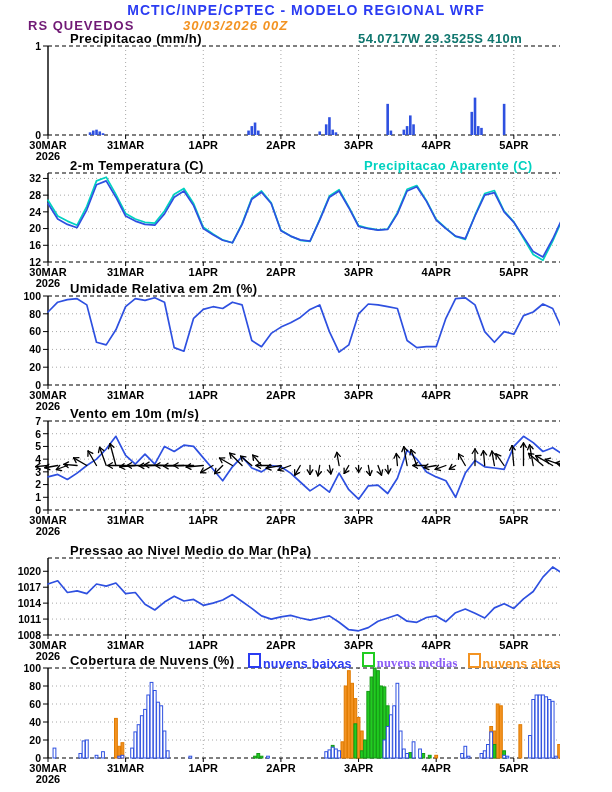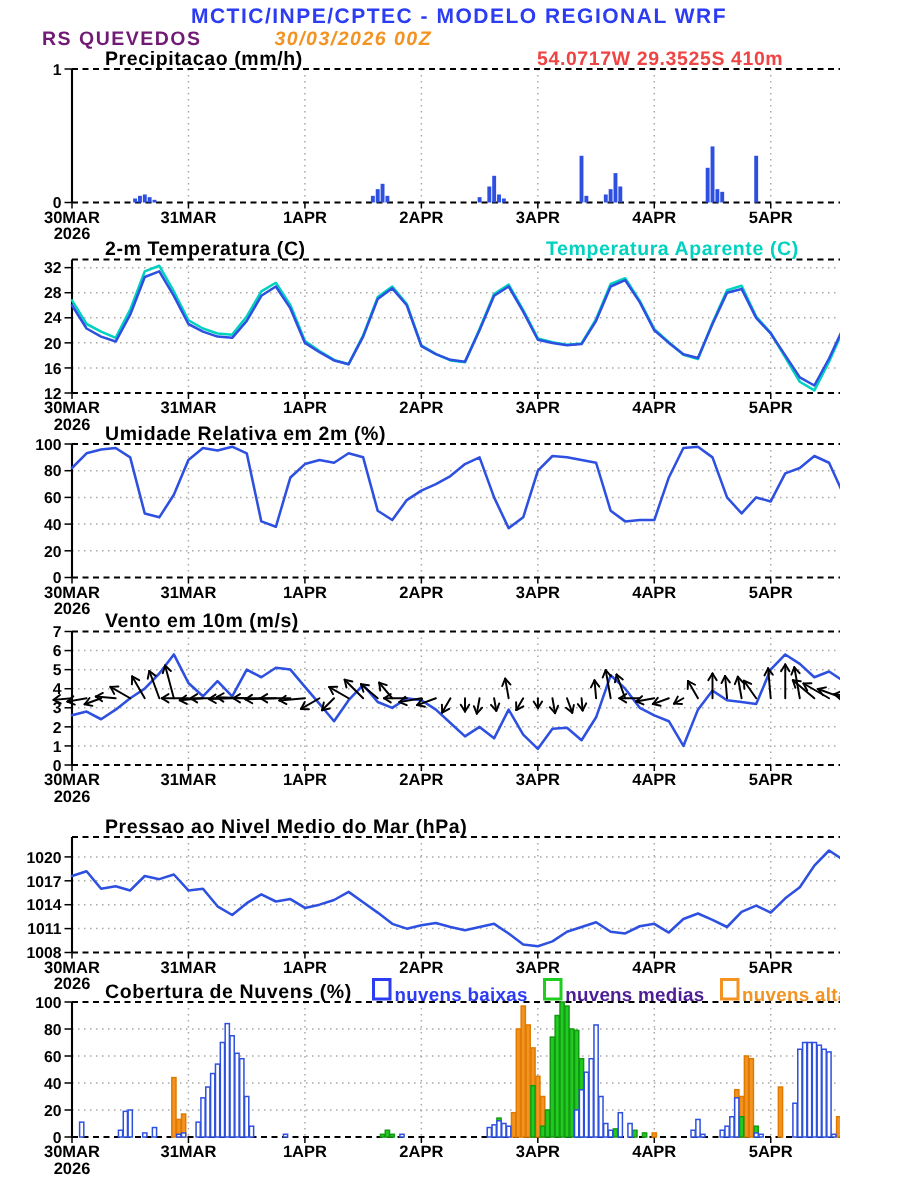--- a/index.html
+++ b/index.html
@@ -3,26 +3,26 @@
 <meta charset="utf-8">
 <style>
   html,body{margin:0;padding:0;background:#ffffff;}
   #page{position:relative;width:560px;height:792px;background:#fff;overflow:hidden;
         font-family:"Liberation Sans",sans-serif;font-weight:bold;}
   .hdr1{position:absolute;top:2px;left:0;width:612px;text-align:center;
         font-size:14px;letter-spacing:1px;color:#2b3cf2;white-space:nowrap;}
   .hdr-station{position:absolute;top:18px;left:28px;font-size:13px;letter-spacing:1px;color:#701a75;white-space:nowrap;}
   .hdr-run{position:absolute;top:18px;left:183px;font-size:13px;letter-spacing:1px;color:#f39322;white-space:nowrap;font-style:italic;}
   .ptitle{position:absolute;font-size:13px;letter-spacing:.4px;color:#000;white-space:nowrap;text-align:right;}
-  .ptitle.orange{color:#ef4444;}
+  .ptitle.orange{color:#0f766e;}
   .ptitle.cyan{color:#00d2c0;}
   .legendrow{position:absolute;font-size:12.5px;letter-spacing:.2px;white-space:nowrap;display:flex;align-items:center;gap:4px;text-align:right;}
   .lgbox{display:inline-block;width:9px;height:11px;border:2px solid;background:#fff;margin-right:2px;}
   .lg-blue{color:#2b3cf2;} .lg-blue .lgbox{border-color:#2b3cf2;}
-  .lg-green{color:#4c1d95;} .lg-green .lgbox{border-color:#21cc21;}
+  .lg-green{color:#8b5cf6;font-family:Liberation Serif, serif;} .lg-green .lgbox{border-color:#21cc21;}
   .lg-orange{color:#f39322;} .lg-orange .lgbox{border-color:#f39322;}
   svg{position:absolute;top:0;left:0;}
   svg text{font-family:"Liberation Sans",sans-serif;font-weight:bold;}
 </style>
 </head>
 <body>
 
 <div id="page">
   <div class="hdr1">MCTIC/INPE/CPTEC - MODELO REGIONAL WRF</div>
   <div class="hdr-station">RS QUEVEDOS</div>
@@ -686,21 +686,21 @@
         <rect x="548.0156626506024" y="699.5" width="2.8" height="58.5" fill="#ffffff" stroke="#2e50e0" stroke-width="1"></rect>
         <rect x="551.2506024096385" y="701.3" width="2.8" height="56.700000000000045" fill="#ffffff" stroke="#2e50e0" stroke-width="1"></rect>
         <rect x="554.4855421686747" y="756.2" width="2.8" height="1.7999999999999545" fill="#ffffff" stroke="#2e50e0" stroke-width="1"></rect>
       </g>
     </svg>
 
   <div class="ptitle" style="top:31px;left:70px">Precipitacao (mm/h)</div>
   <div class="ptitle orange" style="top:31px;left:358px">54.0717W 29.3525S 410m</div>
 
   <div class="ptitle" style="top:158px;left:70px">2-m Temperatura (C)</div>
-  <div class="ptitle cyan" style="top:158px;left:364px">Temperatura Aparente (C)</div>
+  <div class="ptitle cyan" style="top:158px;left:364px">Precipitacao Aparente (C)</div>
 
   <div class="ptitle" style="top:281px;left:70px">Umidade Relativa em 2m (%)</div>
 
   <div class="ptitle" style="top:406px;left:70px">Vento em 10m (m/s)</div>
 
   <div class="ptitle" style="top:543px;left:70px">Pressao ao Nivel Medio do Mar (hPa)</div>
 
   <div class="ptitle" style="top:653px;left:70px">Cobertura de Nuvens (%)</div>
   <div class="legendrow" style="top:652px;left:248px">
     <span class="lg-blue"><span class="lgbox"></span><span>nuvens baixas</span></span>

